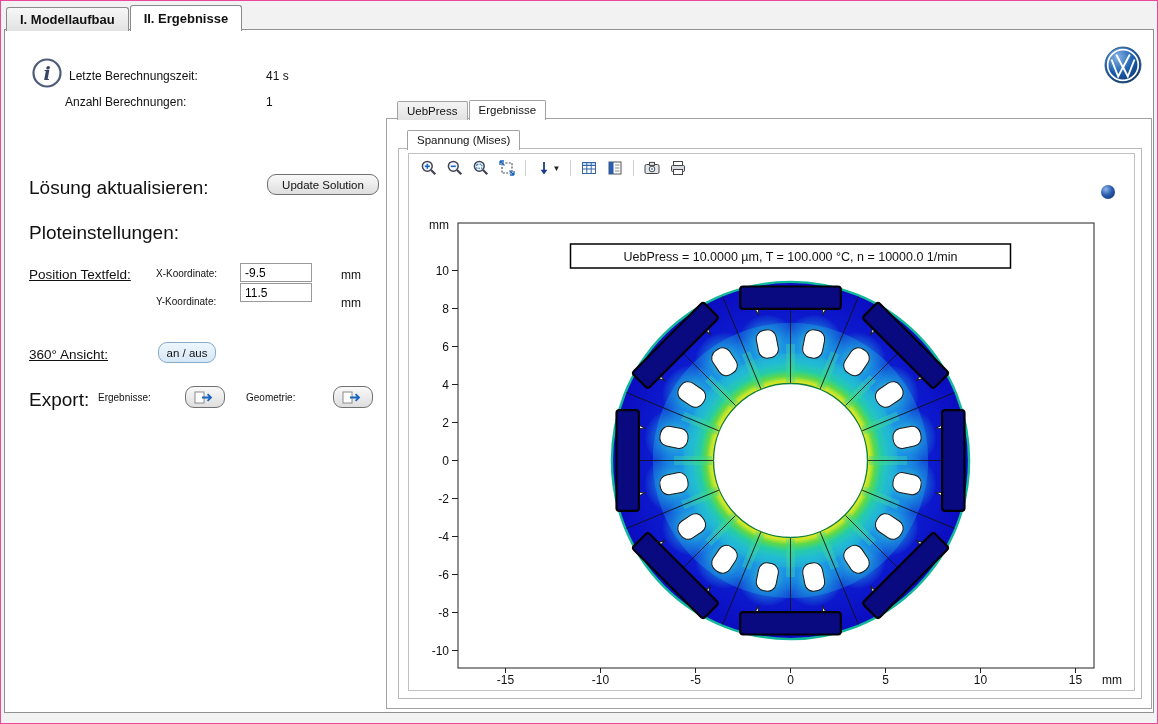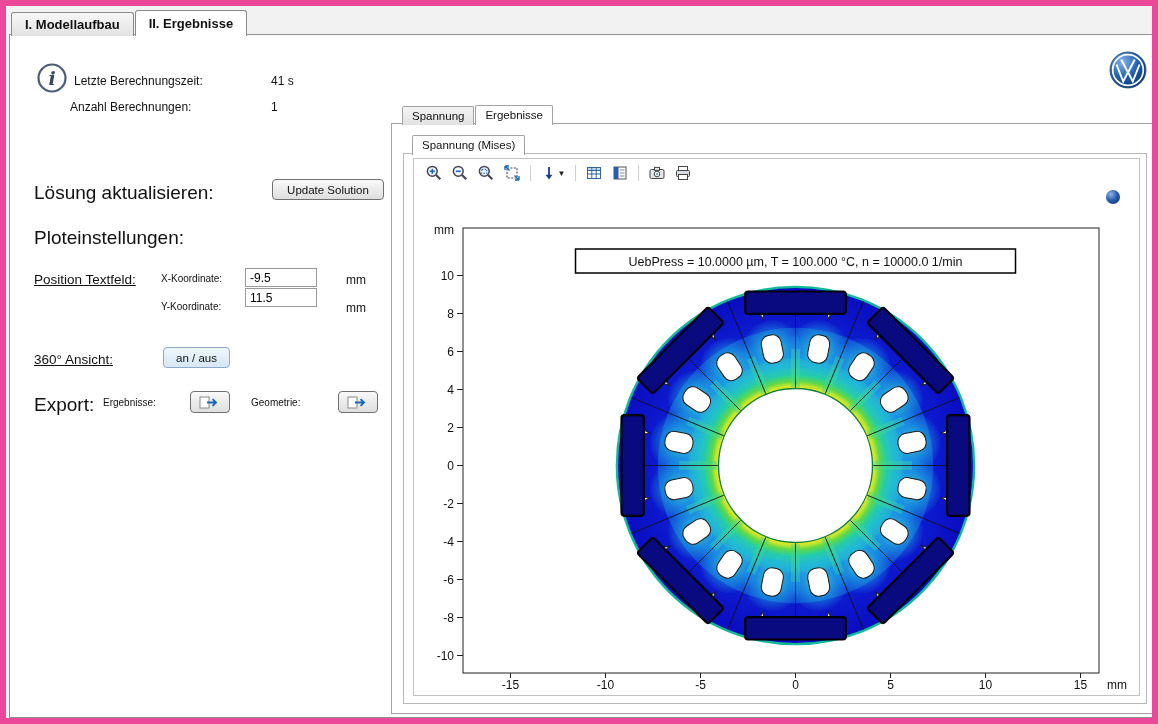--- a/index.html
+++ b/index.html
@@ -1,36 +1,36 @@
 <!DOCTYPE html>
 <html><head>
 <meta charset="utf-8">
 <style>
   html,body{margin:0;padding:0;background:#ffffff;}
-  .app{position:relative;width:1158px;height:724px;background:#f2f2f2;border:6px solid #ec4899;
+  .app{position:relative;width:1158px;height:724px;background:#f2f2f2;border:1px solid #ec4899;
        box-sizing:border-box;font-family:"Liberation Sans","DejaVu Sans",sans-serif;color:#111;overflow:hidden;}
   .abs{position:absolute;}
   .t12{font-size:12px;}
   .t115{font-size:10px;}
   .hbold{font-size:19px;font-weight:normal;}
   .hund{font-size:13.5px;text-decoration:underline;}
 
   
   .main-tabs{position:absolute;left:5px;top:4px;display:flex;align-items:flex-end;z-index:6;}
   .mtab{height:23px;line-height:23px;padding:0 13px;border:1px solid #8a8a8a;border-bottom:none;
         border-radius:3px 3px 0 0;background:linear-gradient(#f7f7f7,#e2e2e2);font-weight:bold;
         font-size:13px;margin-right:1px;cursor:default;white-space:nowrap;}
   .mtab.active{background:#ffffff;height:25px;line-height:25px;position:relative;z-index:7;}
 
   .content-bg{position:absolute;left:3px;top:28px;width:1150px;height:684px;background:#ffffff;
               border:1px solid #909090;box-sizing:border-box;}
 
   
   .btn{display:inline-flex;align-items:center;justify-content:center;border:1px solid #707070;
-       border-radius:4px;background:linear-gradient(#f9f9f9,#dedede);font-size:11.5px;color:#111;
+       border-radius:9px;background:linear-gradient(#f9f9f9,#dedede);font-size:11.5px;color:#111;
        box-sizing:border-box;cursor:default;white-space:nowrap;}
   .btn-blue{border:1px solid #89aac8;background:linear-gradient(#eef6fd,#d6e7f5);}
   .tbx{position:absolute;width:72px;height:19px;border:1px solid #9a9a9a;background:#fff;
        font-size:12px;padding:0 4px;box-sizing:border-box;font-family:"Liberation Sans",sans-serif;}
 
   
   .rpanel{position:absolute;left:385px;top:117px;width:766px;height:591px;border:1px solid #a2a2a2;
           background:#fff;box-sizing:border-box;z-index:1;}
   .rtabs{position:absolute;left:396px;top:99px;display:flex;align-items:flex-end;z-index:2;}
   .rtab{height:18px;line-height:18px;padding:0 9px;font-size:11.5px;border:1px solid #a2a2a2;border-bottom:none;
@@ -83,21 +83,21 @@
 
   <div class="abs hund" style="left:28px;top:266px;z-index:2">Position Textfeld:</div>
   <div class="abs t115" style="left:155px;top:267px;z-index:2">X-Koordinate:</div>
   <input class="tbx" style="left: 239px; top: 262px; z-index: 2;" value="-9.5">
   <div class="abs t12" style="left:340px;top:267px;z-index:2">mm</div>
   <div class="abs t115" style="left:155px;top:295px;z-index:2">Y-Koordinate:</div>
   <input class="tbx" style="left: 239px; top: 282px; z-index: 2;" value="11.5">
   <div class="abs t12" style="left:340px;top:295px;z-index:2">mm</div>
 
   <div class="abs hund" style="left:28px;top:346px;z-index:2">360° Ansicht:</div>
-  <div class="abs btn btn-blue" style="left:157px;top:341px;width:67px;height:21px;z-index:2">an / aus</div>
+  <div class="abs btn btn-blue" style="left:157px;top:341px;width:58px;height:21px;z-index:2">an / aus</div>
 
   <div class="abs hbold" style="left:28px;top:388px;z-index:2">Export:</div>
   <div class="abs t115" style="left:97px;top:391px;z-index:2">Ergebnisse:</div>
   <div class="abs btn" style="left:184px;top:385px;width:40px;height:22px;z-index:2">
     <svg width="22" height="15" viewBox="0 0 22 15">
       <rect x="1" y="2" width="9" height="11" fill="#fff" stroke="#8a8a8a"></rect>
       <path d="M8 7.5 h9 m-3.4 -3.4 l3.4 3.4 l-3.4 3.4" stroke="#1766c0" stroke-width="1.8" fill="none"></path>
     </svg>
   </div>
   <div class="abs t115" style="left:245px;top:391px;z-index:2">Geometrie:</div>
@@ -116,21 +116,21 @@
         <stop offset="1" stop-color="#0a2c60"></stop>
       </radialGradient>
     </defs>
     <circle cx="19" cy="19" r="18" fill="url(#vwg)" stroke="#274a72" stroke-width="0.8"></circle>
     <circle cx="19" cy="19" r="15.3" fill="none" stroke="#ffffff" stroke-width="1.7"></circle>
     <path d="M12.2 8.5 L19 21.5 L25.8 8.5" fill="none" stroke="#ffffff" stroke-width="1.9"></path>
     <path d="M7.5 13.5 L14.2 30.5 L19 21 L23.8 30.5 L30.5 13.5" fill="none" stroke="#ffffff" stroke-width="1.9"></path>
   </svg>
 
   <div class="rtabs">
-    <div class="rtab">Spannung</div>
+    <div class="rtab">UebPress</div>
     <div class="rtab active">Ergebnisse</div>
   </div>
   <div class="rpanel"></div>
 
   <div class="itabs">
     <div class="rtab active">Spannung (Mises)</div>
   </div>
   <div class="ipanel"></div>
 
   <div class="plot-frame"></div>

